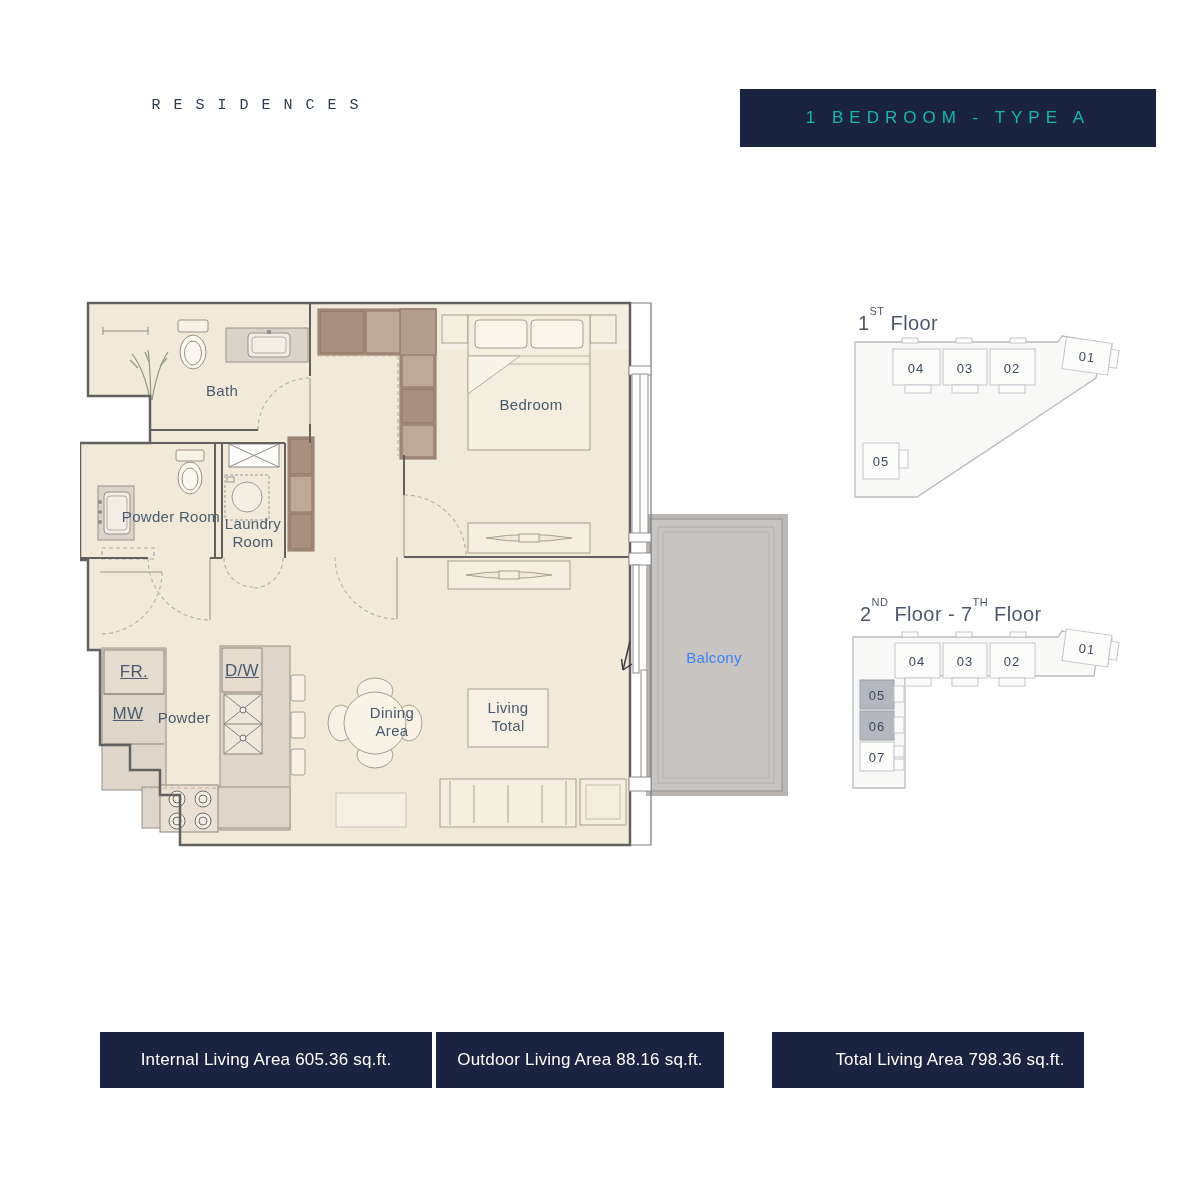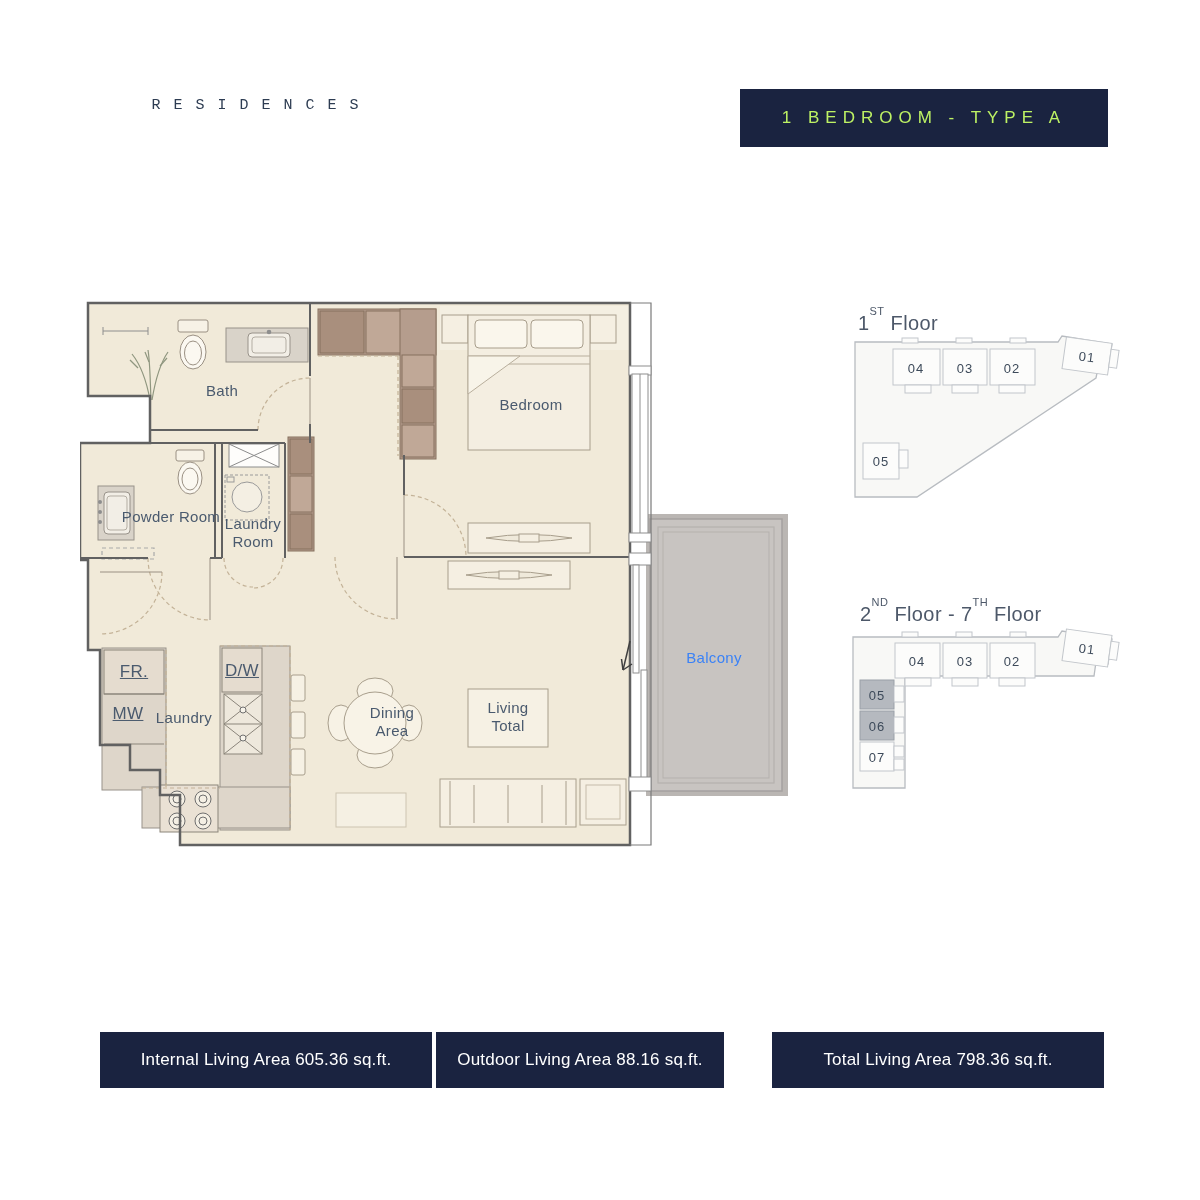--- a/index.html
+++ b/index.html
@@ -6,26 +6,26 @@
   body{width:1200px;height:1200px;position:relative;background:#ffffff;
        font-family:"Liberation Sans",sans-serif;overflow:hidden;}
   .abs{position:absolute;}
 
   
   .logo{left:88px;top:72px;width:334px;text-align:center;color:#2d3c52;}
   .logo-main{font-family:"DejaVu Serif",serif;font-size:40px;letter-spacing:13px;margin-right:-13px;font-weight:400;}
   .logo-sub{font-family:Liberation Mono, monospace;font-size:15px;letter-spacing:13px;margin-right:-13px;margin-top:25px;}
 
   
-  .banner{left:740px;top:89px;width:368px;height:58px;background:#1a2340;color:#bef264;
+  .banner{left:740px;top:89px;width:416px;height:58px;background:#1a2340;color:#14b8a6;
           display:flex;align-items:center;justify-content:center;font-size:17px;
           letter-spacing:6px;font-weight:500;}
   .bar{top:1032px;height:56px;background:#1a2340;color:#fff;display:flex;
        align-items:center;justify-content:center;font-size:17px;letter-spacing:0.2px;}
-  #bar1{left:100px;width:332px;} #bar2{left:436px;width:288px;} #bar3{left:772px;width:332px;}
+  #bar1{left:100px;width:332px;} #bar2{left:436px;width:288px;} #bar3{left:772px;width:268px;padding-left:44px;}
 
   
   .plabel{position:absolute;transform:translate(-50%,-50%);color:#4a5a6e;font-size:15px;
           text-align:center;line-height:1.18;letter-spacing:0.3px;white-space:nowrap;}
   .plabel.wrap{white-space:normal;}
   .plabel.sm{font-size:17px;text-decoration:underline;}
   .balcony-label{color:#3b82f6;}
 
   
   .kp-title{position:absolute;color:#4d5869;font-size:20px;letter-spacing:0.4px;}
@@ -253,21 +253,21 @@
     <path d="M623,670 L621.5,659 M623,670 L632,664"></path>
   </g>
 </svg>
 
 <div class="plabel" style="left:222px;top:391px">Bath</div>
 <div class="plabel" style="left:531px;top:405px">Bedroom</div>
 <div class="plabel wrap" style="left:171px;top:517px;width:100px">Powder Room</div>
 <div class="plabel wrap" style="left:253px;top:533px;width:80px">Laundry Room</div>
 <div class="plabel sm" style="left:134px;top:672px">FR.</div>
 <div class="plabel sm" style="left:128px;top:714px">MW</div>
-<div class="plabel" style="left:184px;top:718px">Laundry</div>
+<div class="plabel" style="left:184px;top:718px">Powder</div>
 <div class="plabel sm" style="left:242px;top:671px">D/W</div>
 <div class="plabel wrap" style="left:392px;top:722px;width:66px">Dining Area</div>
 <div class="plabel wrap" style="left:508px;top:717px;width:58px">Living Total</div>
 <div class="plabel balcony-label" style="left:714px;top:658px">Balcony</div>
 
 <div class="kp-title" style="left:858px;top:312px">
   <span>1</span><sup class="fsup">ST</sup><span> Floor</span>
 </div>
 <svg class="abs" style="left:845px;top:333px" width="275" height="170" viewBox="845 333 275 170">
   <path d="M855,342 H1058 L1062,336 L1112,344 L1108,369 L1098,368 L1096,378 L917,497 H855 Z" fill="#f8f8f6" stroke="#b8bcc1" stroke-width="1.3"></path>

